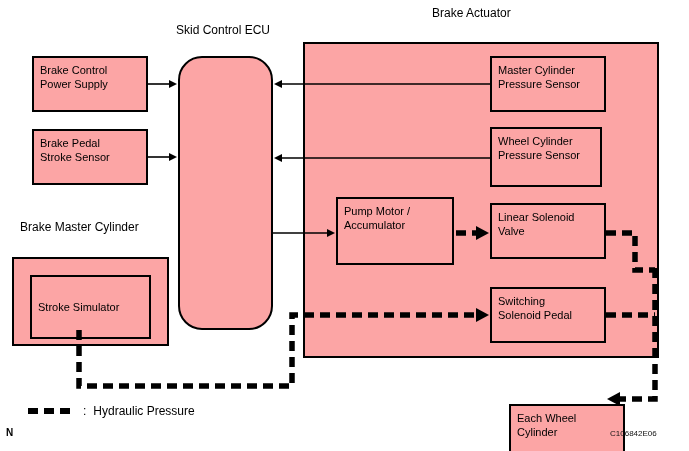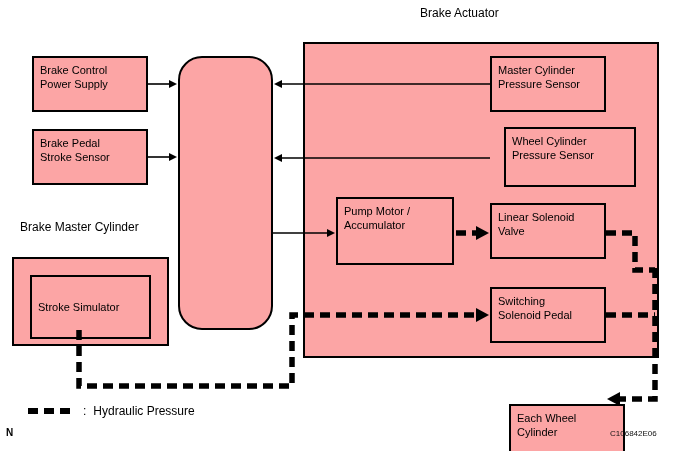--- a/index.html
+++ b/index.html
@@ -70,22 +70,23 @@
     left:610px; top:429px;
     font-size:8px;
     color:#111;
   }
 </style>
 </head>
 <body>
 
 <div class="canvas">
 
+  <div class="section-label" style="left:176px;top:23px;">Skid Control ECU</div>
 
-  <div class="section-label" style="left:420px;top:6px;text-align:right;">Brake Actuator</div>
+  <div class="section-label" style="left:432px;top:6px;text-align:right;">Brake Actuator</div>
 
   <div class="section-label" style="left:20px;top:220px;">Brake Master Cylinder</div>
 
   <div class="box" style="left:303px;top:42px;width:356px;height:316px;"></div>
 
   <div class="box" style="left:12px;top:257px;width:157px;height:89px;"></div>
 
   <div class="box" style="left:178px;top:56px;width:95px;height:274px;border-radius:24px;"></div>
 
   <div class="box" style="left:32px;top:56px;width:116px;height:56px;">
@@ -100,21 +101,21 @@
 
   <div class="box v-center" style="left:30px;top:275px;width:121px;height:64px;">
     <span class="box-label">Stroke Simulator</span>
   </div>
 
   <div class="box" style="left:490px;top:56px;width:116px;height:56px;">
     <span class="box-label">Master Cylinder
 Pressure Sensor</span>
   </div>
 
-  <div class="box" style="left:490px;top:127px;width:132px;height:60px;margin-left:14px;">
+  <div class="box" style="left:490px;top:127px;width:112px;height:60px;">
     <span class="box-label">Wheel Cylinder
 Pressure Sensor</span>
   </div>
 
   <div class="box" style="left:336px;top:197px;width:118px;height:68px;">
     <span class="box-label">Pump Motor /
 Accumulator</span>
   </div>
 
   <div class="box" style="left:490px;top:203px;width:116px;height:56px;">

